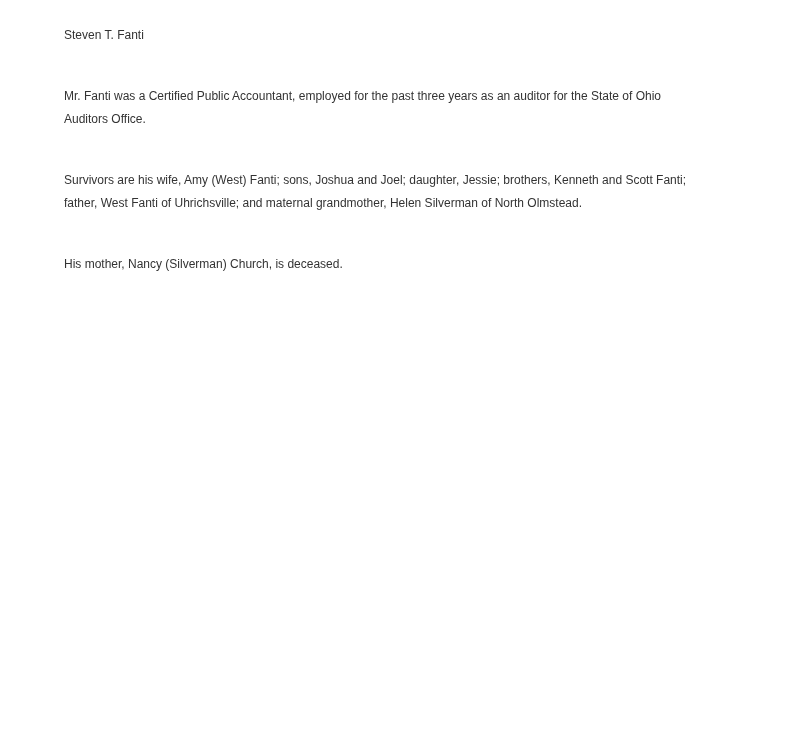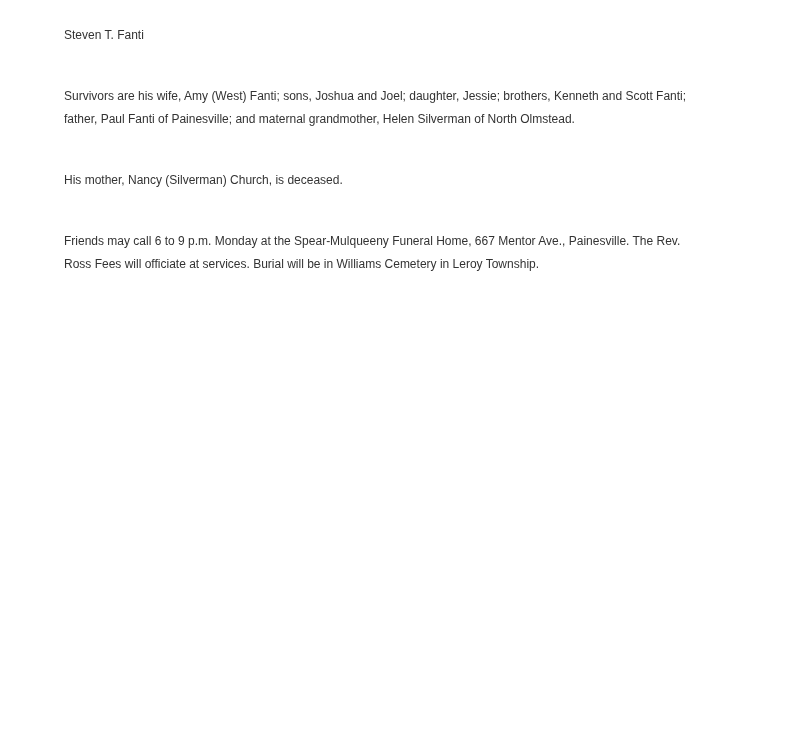--- a/index.html
+++ b/index.html
@@ -30,17 +30,17 @@
   .title {
     font-weight: normal;
   }
 </style>
 </head>
 <body>
 
 <div class="page">
   <div class="content">
     <p class="para title">Steven T. Fanti</p>
-    <p class="para">Survivors are his wife, Amy (West) Fanti; sons, Joshua and Joel; daughter, Jessie; brothers, Kenneth and Scott Fanti; father, Paul Fanti of Painesville; and maternal grandmother, Helen Silverman of North Olmstead.</p>
+    <p class="para">Mr. Fanti was a Certified Public Accountant, employed for the past three years as an auditor for the State of Ohio Auditors Office.</p>
+    <p class="para">Survivors are his wife, Amy (West) Fanti; sons, Joshua and Joel; daughter, Jessie; brothers, Kenneth and Scott Fanti; father, West Fanti of Uhrichsville; and maternal grandmother, Helen Silverman of North Olmstead.</p>
     <p class="para">His mother, Nancy (Silverman) Church, is deceased.</p>
-    <p class="para">Friends may call 6 to 9 p.m. Monday at the Spear-Mulqueeny Funeral Home, 667 Mentor Ave., Painesville. The Rev. Ross Fees will officiate at services. Burial will be in Williams Cemetery in Leroy Township.</p>
   </div>
 </div>
 
 </body></html>

